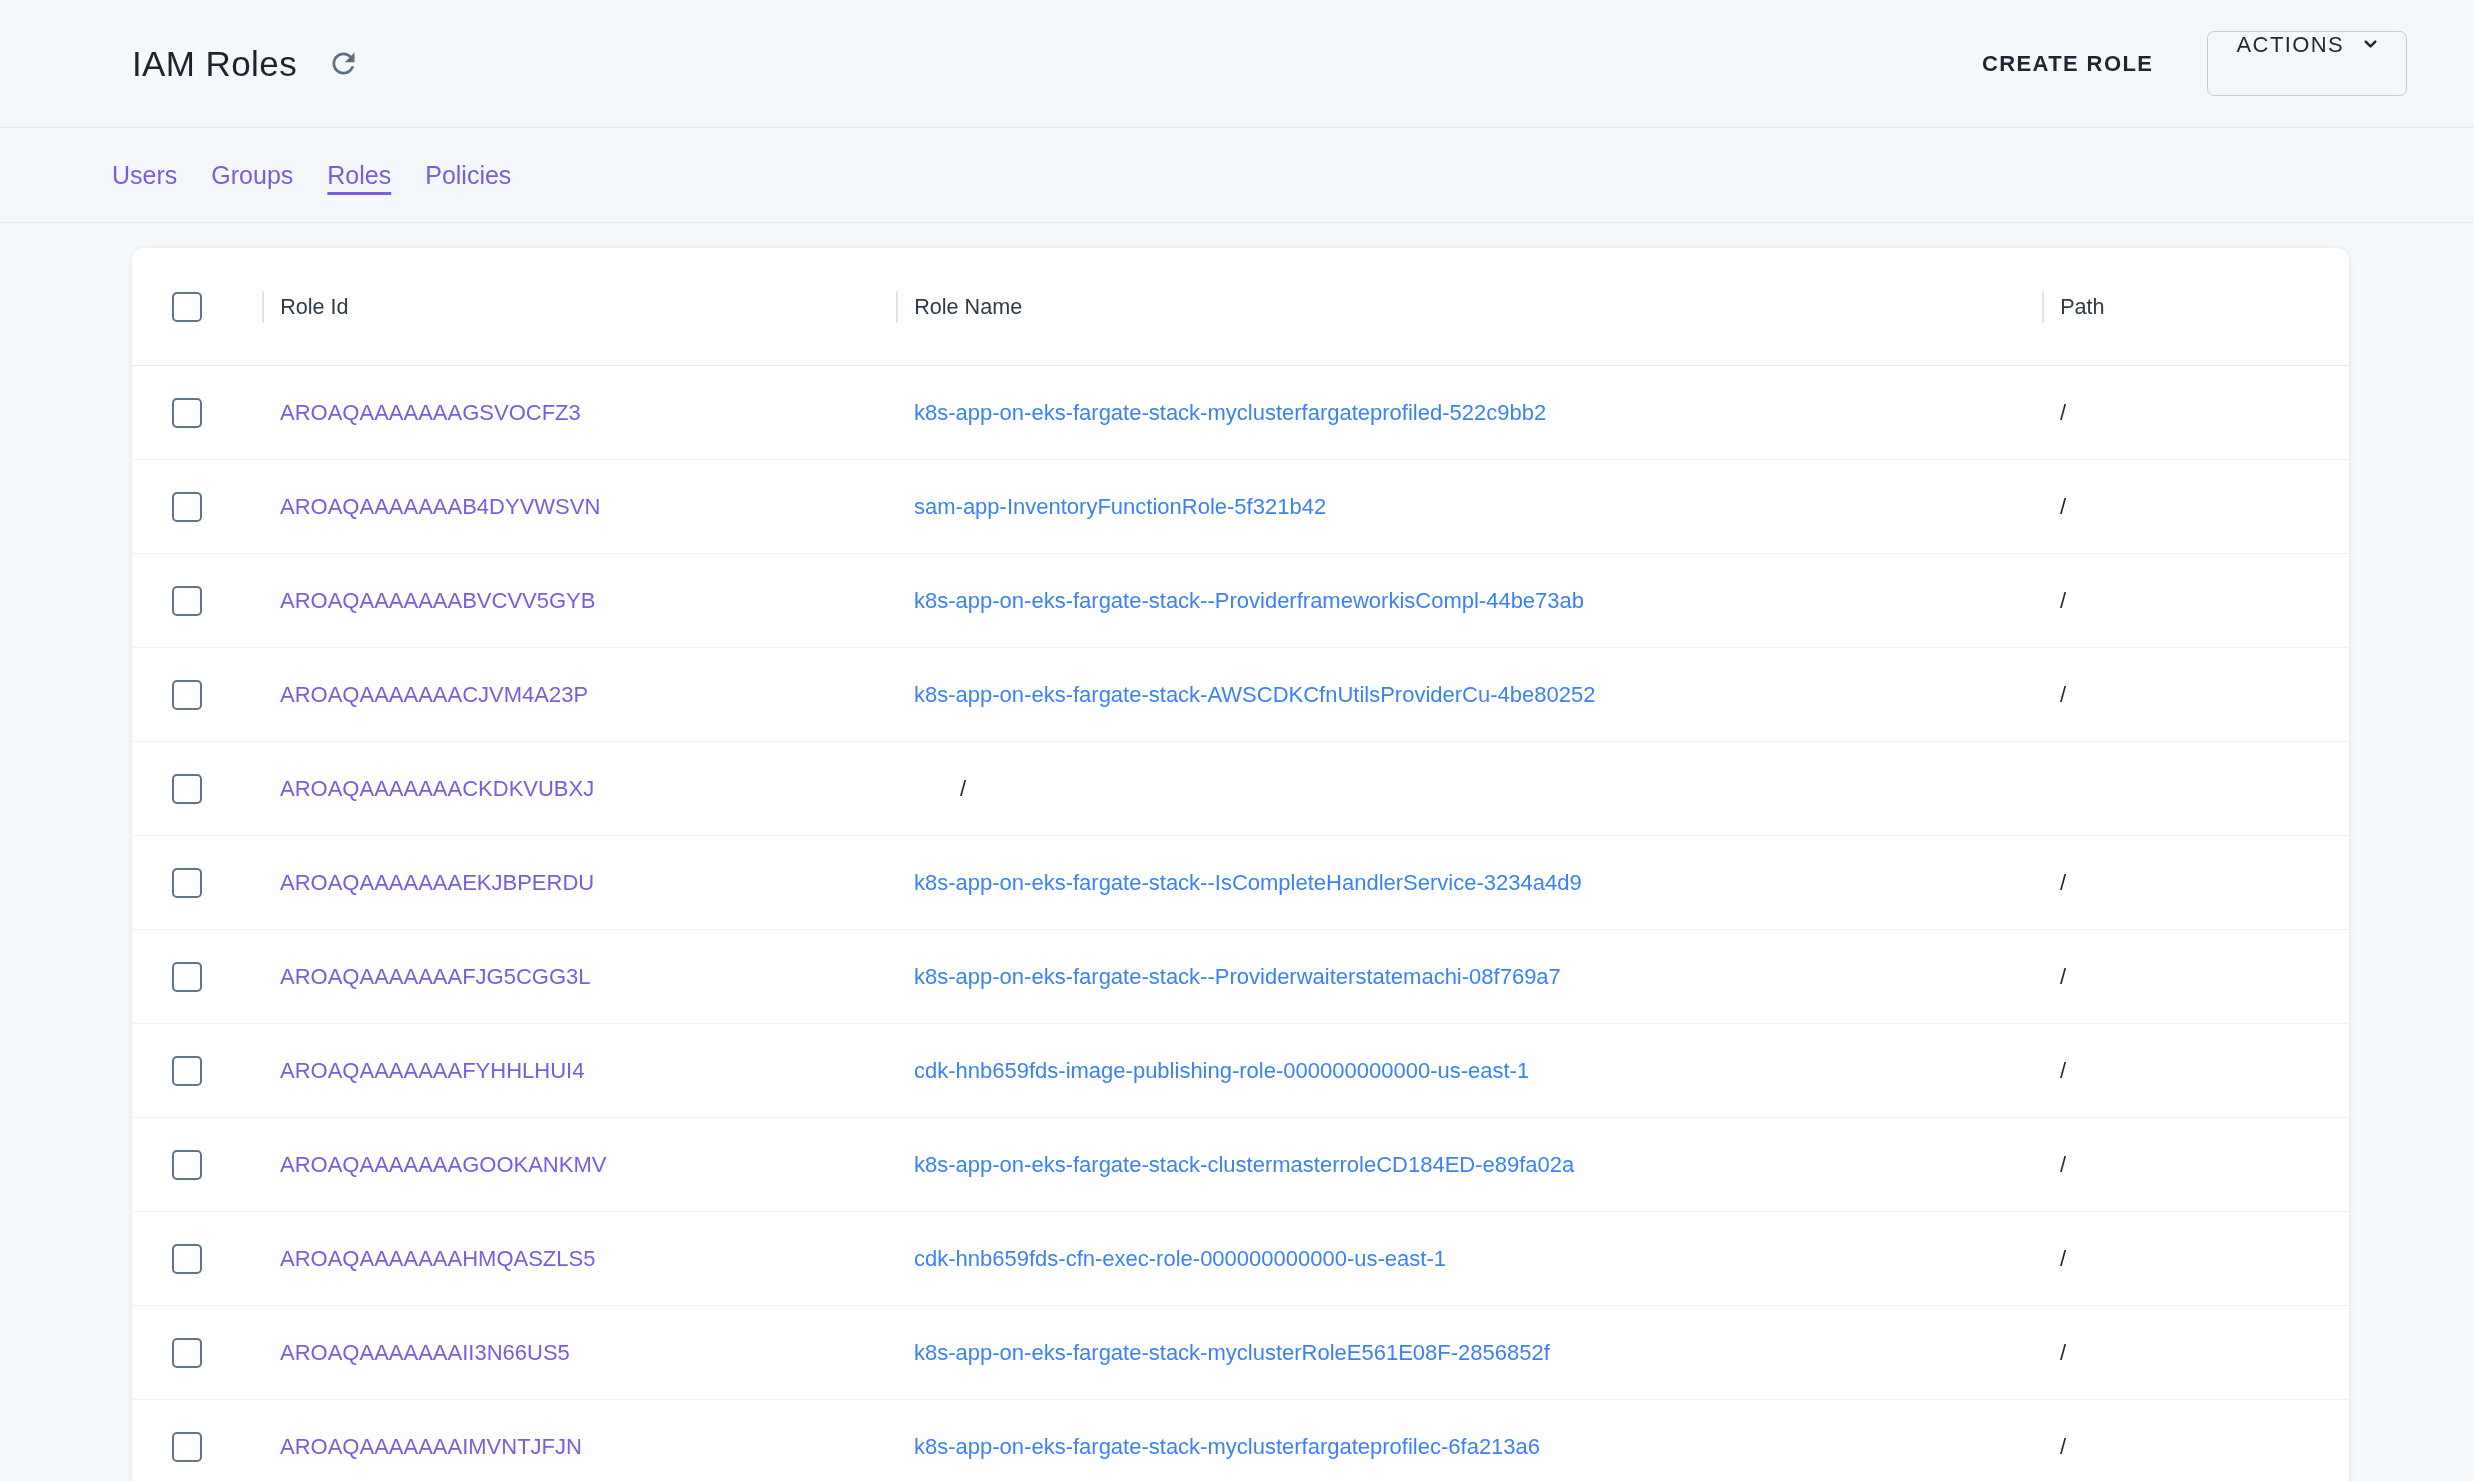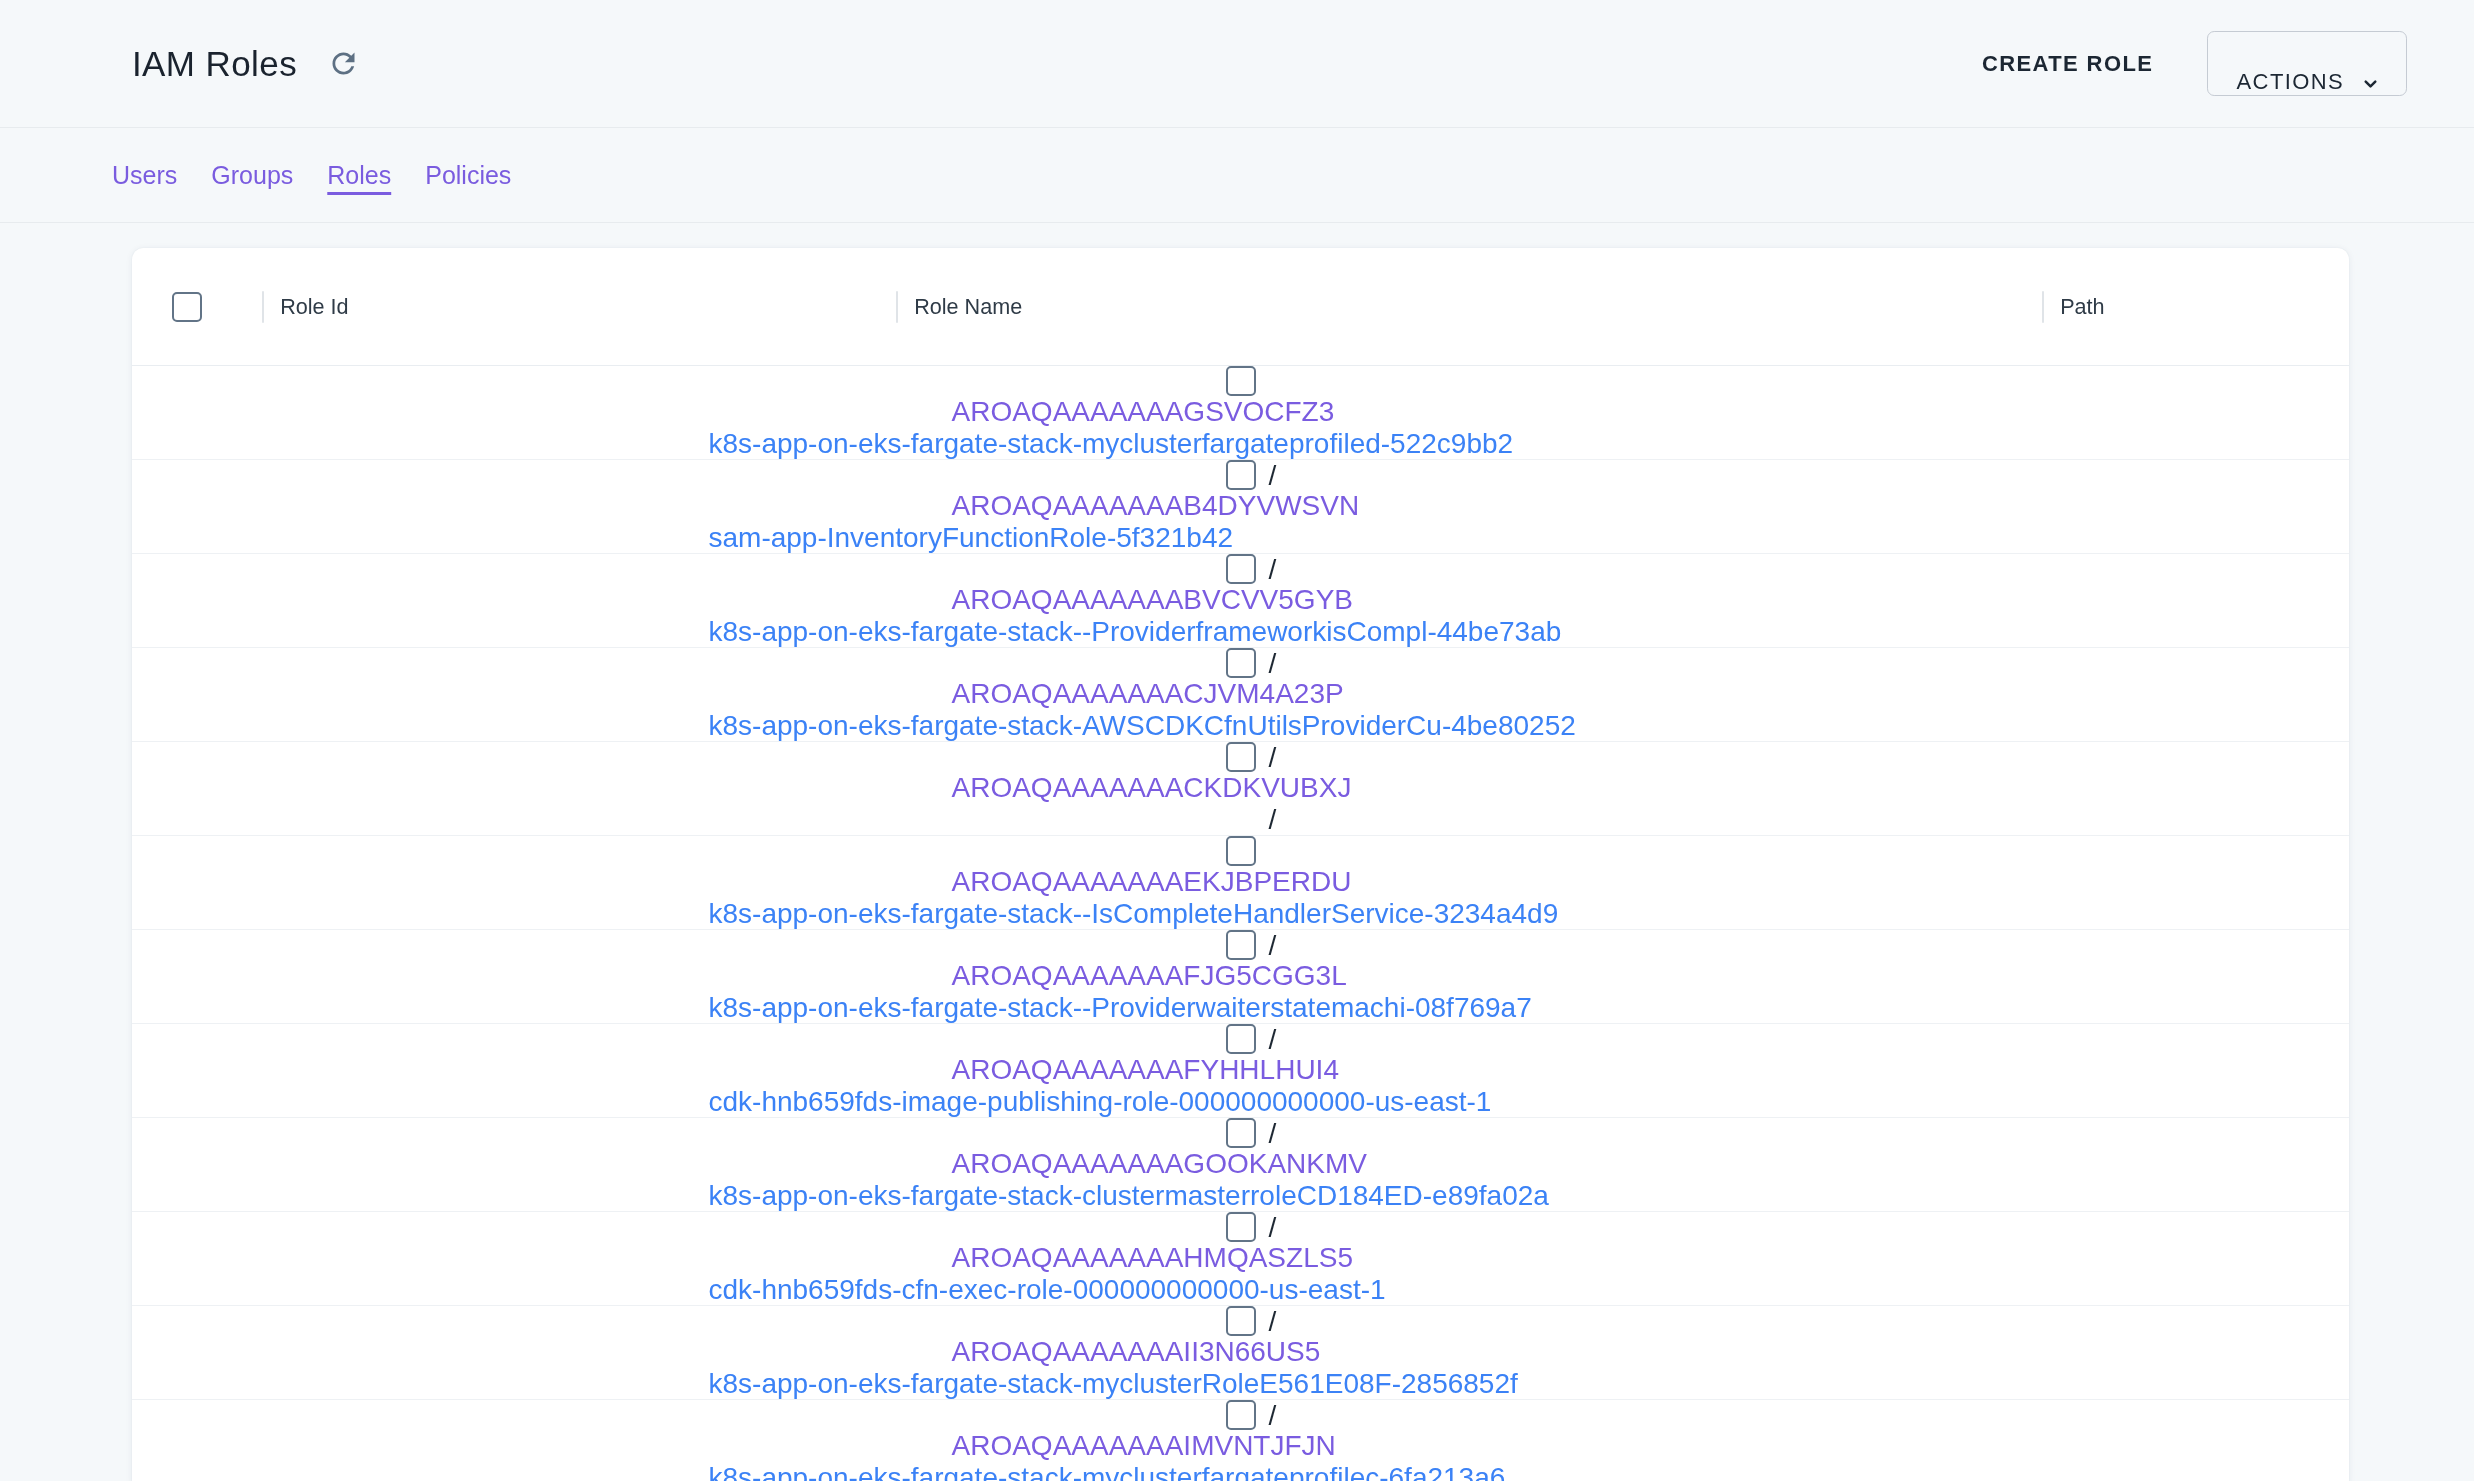--- a/index.html
+++ b/index.html
@@ -37,21 +37,21 @@
     font-family: inherit;
     font-size: 22px; font-weight: 700; letter-spacing: 1.4px;
     color: #1c2733; background: none; border: none; cursor: pointer;
     padding: 0 7.2px;
   }
   .outlined-button {
     font-family: inherit;
     height: 65px; padding: 0 24.5px 0 29px;
     border: 1.4px solid #c5cbd3; border-radius: 7.2px;
     background: transparent; cursor: pointer;
-    display: flex; align-items: flex-end; gap: 14.4px;
+    display: flex; align-items: flex-start; gap: 14.4px;
     font-size: 22px; font-weight: 500; letter-spacing: 1.4px; color: #1c2733;
   }
   .outlined-button svg { width: 23px; height: 23px; stroke: #1c2733; fill: none; stroke-width: 2.6; }
 
   
   .tabs-bar {
     height: 95px;
     padding-left: 112px;
     border-bottom: 1.4px solid #e7ebee;
     display: flex; align-items: center; gap: 34px;
@@ -79,22 +79,21 @@
   .thead {
     height: 118px;
     display: flex; align-items: center;
     border-bottom: 1.4px solid #e9edf1;
     font-size: 21.6px; font-weight: 500; color: #2f3b47;
   }
   .trow {
     height: 94px;
     display: flex; align-items: center;
     border-bottom: 1.4px solid #eef1f4;
-    font-size: 28px;
-    flex-direction: column;
+    font-size: 22px;
   }
   .col-check { width: 110px; display: flex; justify-content: center; align-items: center; flex: none; }
   .col-id    { width: 654px;  flex: none; display: flex; align-items: center; padding-left: 20px; }
   .col-name  { width: 1100px; flex: none; display: flex; align-items: center; }
   .col-path  { flex: 1; display: flex; align-items: center; padding-left: 46px; }
 
   .col-sep {
     width: 2.2px; height: 32px; background: #e0e4e8; border-radius: 1.4px;
     flex: none;
   }

